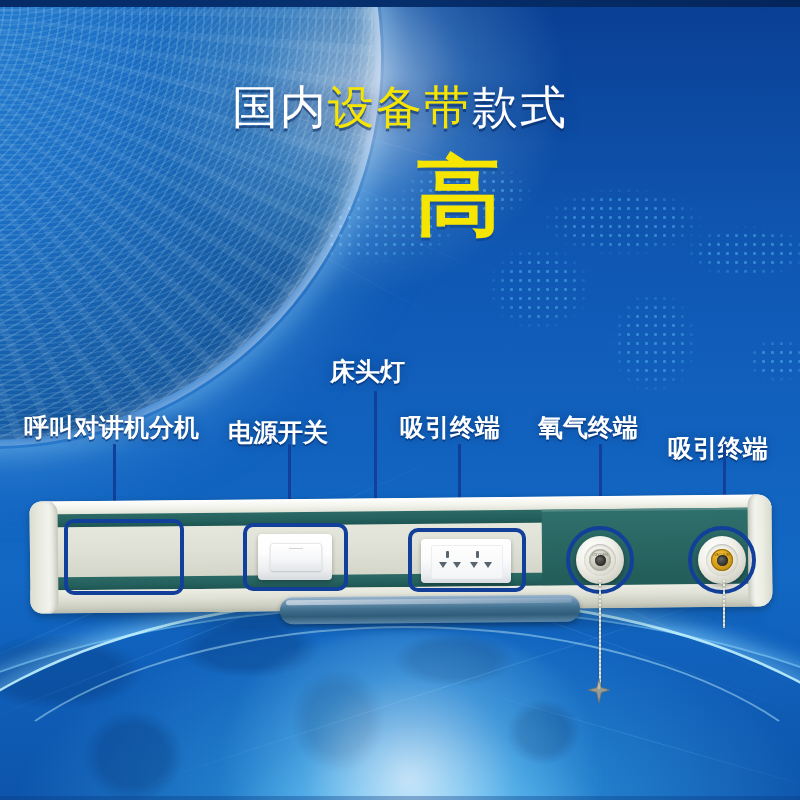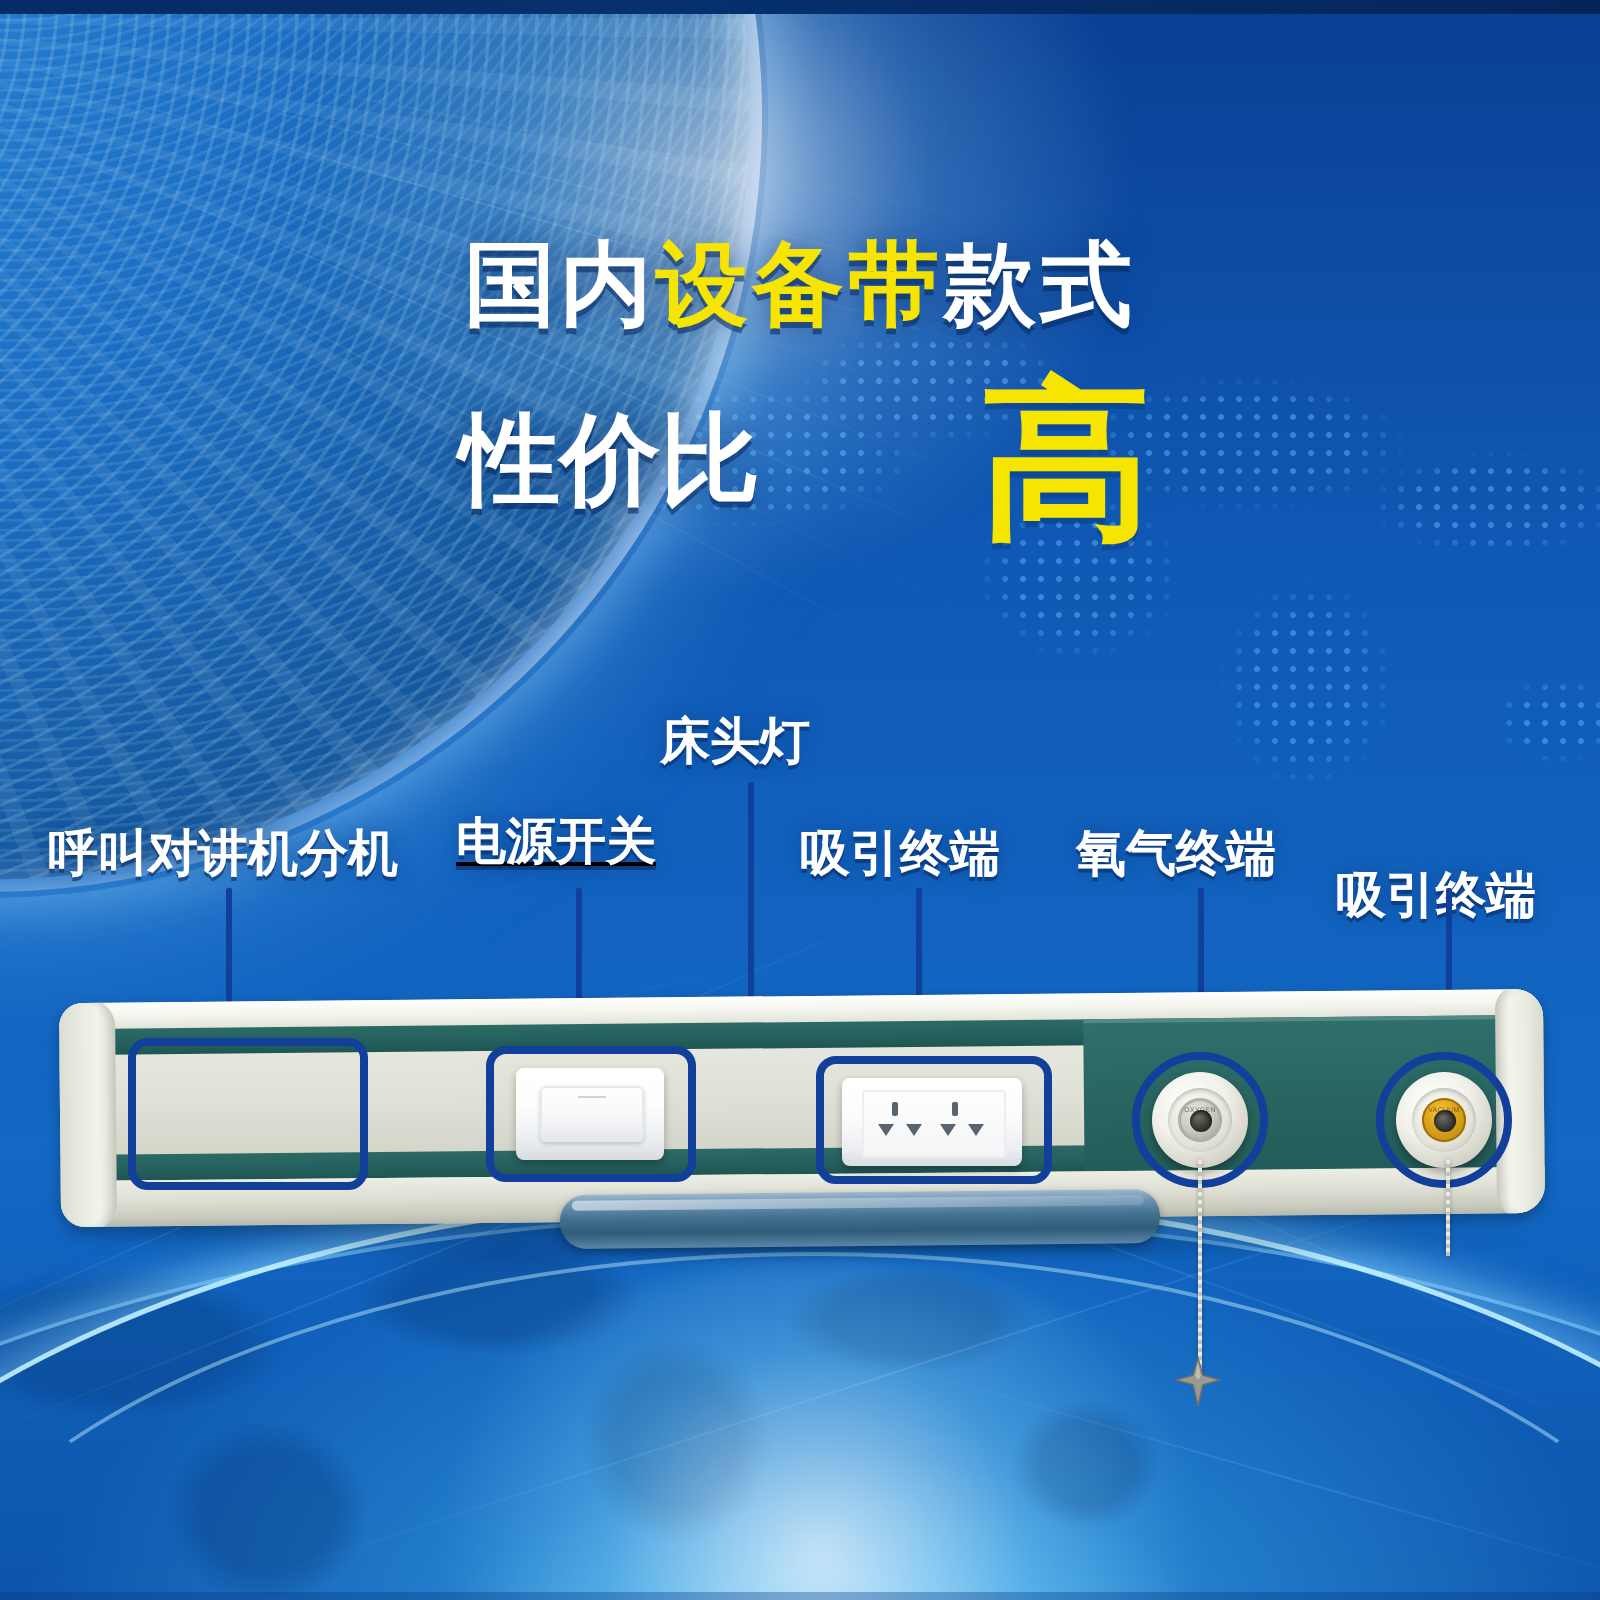--- a/index.html
+++ b/index.html
@@ -101,25 +101,24 @@
   .botglow{position:absolute;left:190px;bottom:-130px;width:440px;height:300px;border-radius:50%;
     background:radial-gradient(circle,rgba(255,255,255,.70) 0%,rgba(150,225,255,.28) 40%,rgba(80,180,245,0) 72%);filter:blur(5px);}
 
   
   .streaks{position:absolute;left:0;bottom:0;width:800px;height:420px;opacity:.55;overflow:hidden;}
   .streaks i{position:absolute;height:1px;background:linear-gradient(90deg,rgba(160,225,255,0),rgba(175,230,255,.65),rgba(160,225,255,0));transform-origin:0 0;}
 
   
   .headline{position:absolute;left:0;top:84px;width:800px;text-align:center;}
   .hl-line1{
-    font-size:46px;font-weight:bold;letter-spacing:2px;line-height:1;
+    font-size:46px;font-weight:normal;letter-spacing:2px;line-height:1;
     color:#ffffff;
     text-shadow:0 3px 0 rgba(5,40,95,.55), 0 0 14px rgba(10,45,110,.55);
     white-space:nowrap;
-    margin-top:35px;
   }
   .hl-line1 .hl-yellow{color:#f6e500;}
   .hl-line2{
     margin-top:26px;font-size:50px;font-weight:bold;line-height:1;color:#ffffff;
     text-shadow:0 3px 0 rgba(5,40,95,.55), 0 0 14px rgba(10,45,110,.55);
     display:flex;justify-content:center;align-items:center;gap:0px;white-space:nowrap;
   }
   .hl-ratio{display:inline-block;transform:translateX(-52px);}
   .hl-gao{display:inline-block;color:#f6e500;font-size:86px;line-height:.9;
     transform:translate(58px,2px);
@@ -290,33 +289,32 @@
       <i style="left: 440px; top: 300px; width: 420px; opacity: 0.4; transform: rotate(16deg);"></i>
       <i style="left: -20px; top: 200px; width: 430px; opacity: 0.25; transform: rotate(-14deg);"></i>
     </div>
   <div class="bg-topstrip"></div>
 
   <div class="headline">
     <div class="hl-line1">
       <span>国内</span><span class="hl-yellow">设备带</span><span>款式</span>
     </div>
     <div class="hl-line2">
-      <span class="hl-ratio">性价比</span>
       <span class="hl-gao">高</span>
     </div>
   </div>
 
   <div class="callouts">
 
     <div class="callout" style="left:24px;top:415px;">
       <div class="cl-text">呼叫对讲机分机</div>
     </div>
     <div class="leader" style="left:113px;top:444px;height:78px;"></div>
 
-    <div class="callout" style="left:228px;top:409px;text-decoration:underline;">
+    <div class="callout" style="left:228px;top:420px;">
       <div class="cl-text">电源开关</div>
     </div>
     <div class="leader" style="left:288px;top:444px;height:80px;"></div>
 
     <div class="callout" style="left:330px;top:359px;">
       <div class="cl-text">床头灯</div>
     </div>
     <div class="leader" style="left:374px;top:391px;height:216px;"></div>
 
     <div class="callout" style="left:400px;top:415px;">

